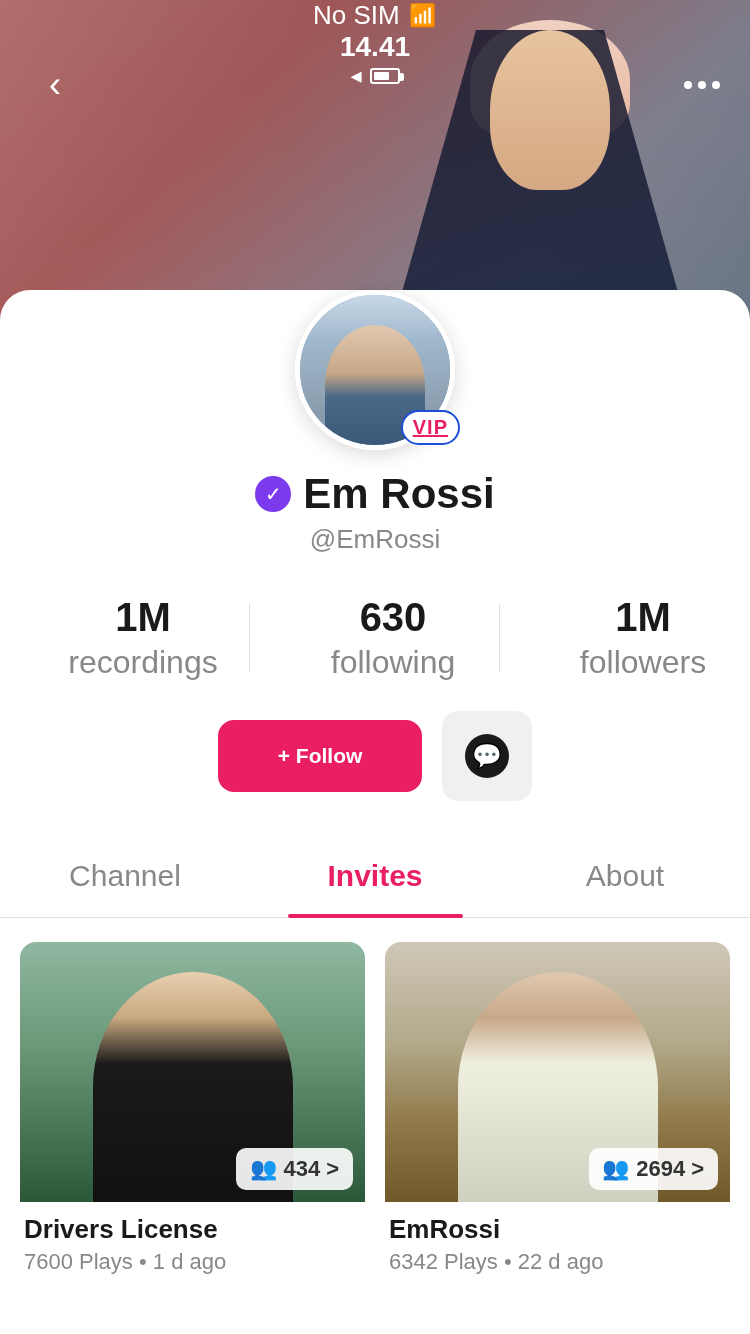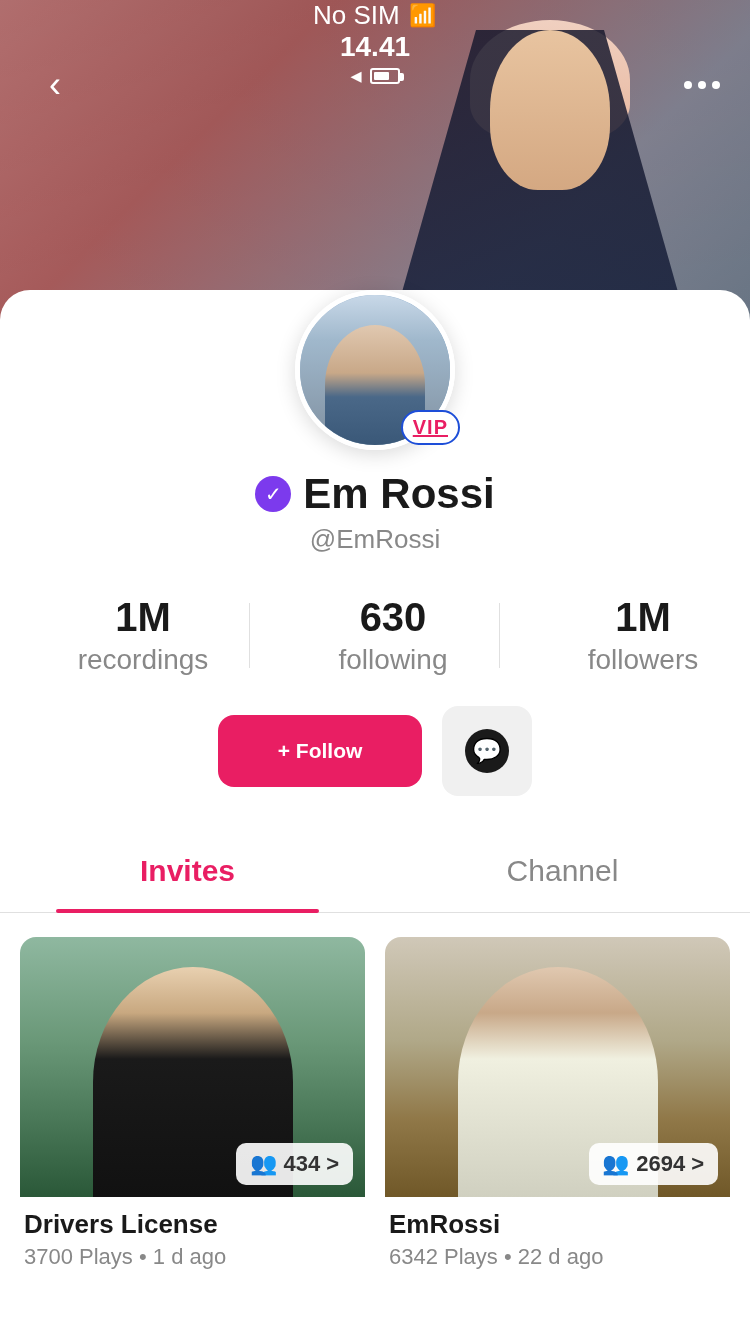--- a/index.html
+++ b/index.html
@@ -216,21 +216,21 @@
       height: 80%;
       width: 1px;
       background: #e0e0e0;
     }
     .stat-number {
       font-size: 40px;
       font-weight: 700;
       color: #1a1a1a;
     }
     .stat-label {
-      font-size: 28px;
+      font-size: 32px;
       color: #888;
       margin-top: 4px;
     }
 
     
     .action-row {
       display: flex;
       align-items: center;
       justify-content: center;
       gap: 20px;
@@ -486,44 +486,47 @@
   </div>
 
   <div class="action-row">
     <button class="follow-btn">+ Follow</button>
     <button class="message-btn">
       <div class="message-icon">💬</div>
     </button>
   </div>
 
   <div class="tabs-row">
+    <div class="tab-item">
+      <span>Channel</span>
+    </div>
     <div class="tab-item active">
       <span>Invites</span>
     </div>
     <div class="tab-item">
-      <span>Channel</span>
+      <span>About</span>
     </div>
   </div>
 
   <div class="content-grid">
 
     <div class="card">
       <div class="card-image">
         <div class="card-image-bg1">
           <div class="card-figure1"></div>
         </div>
         <div class="card-overlay">
           <span class="people-icon">👥</span>
           <span>434</span>
           <span>&gt;</span>
         </div>
       </div>
       <div class="card-info">
         <div class="card-title">Drivers License</div>
-        <div class="card-meta">3700 Plays • 1 d ago</div>
+        <div class="card-meta">7600 Plays • 1 d ago</div>
       </div>
     </div>
 
     <div class="card">
       <div class="card-image">
         <div class="card-image-bg2">
           <div class="card-figure2"></div>
         </div>
         <div class="card-overlay">
           <span class="people-icon">👥</span>

